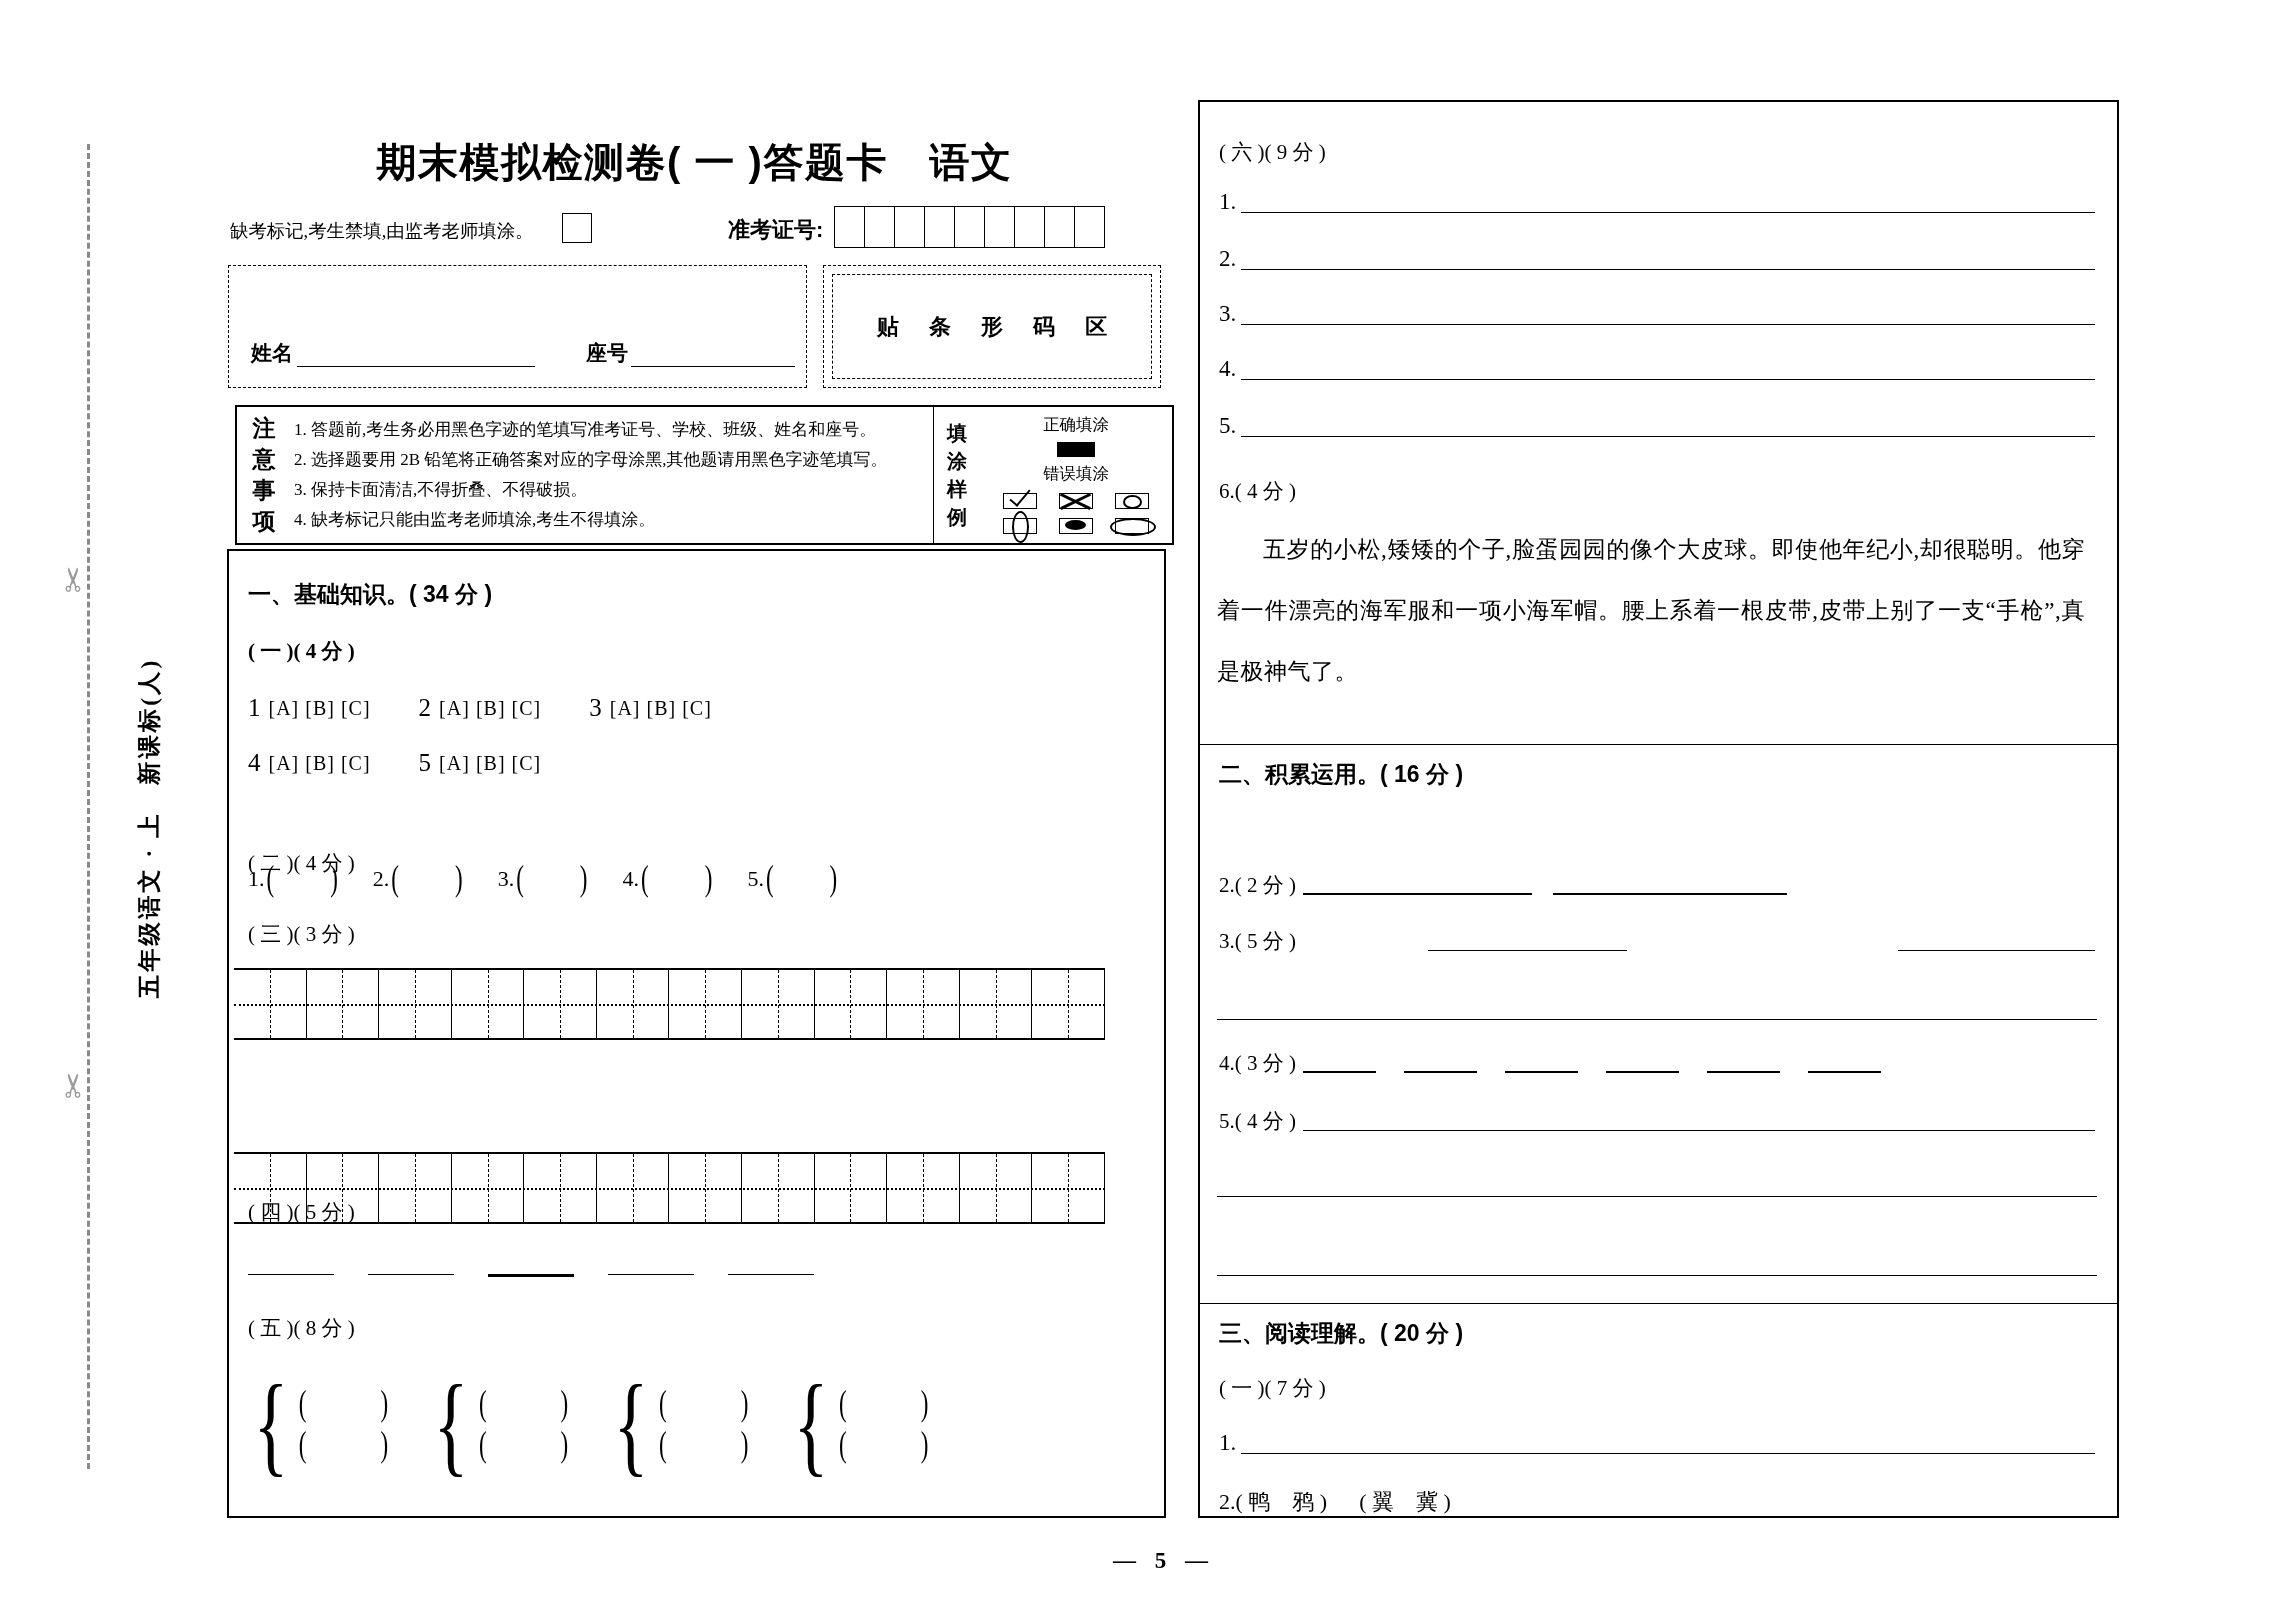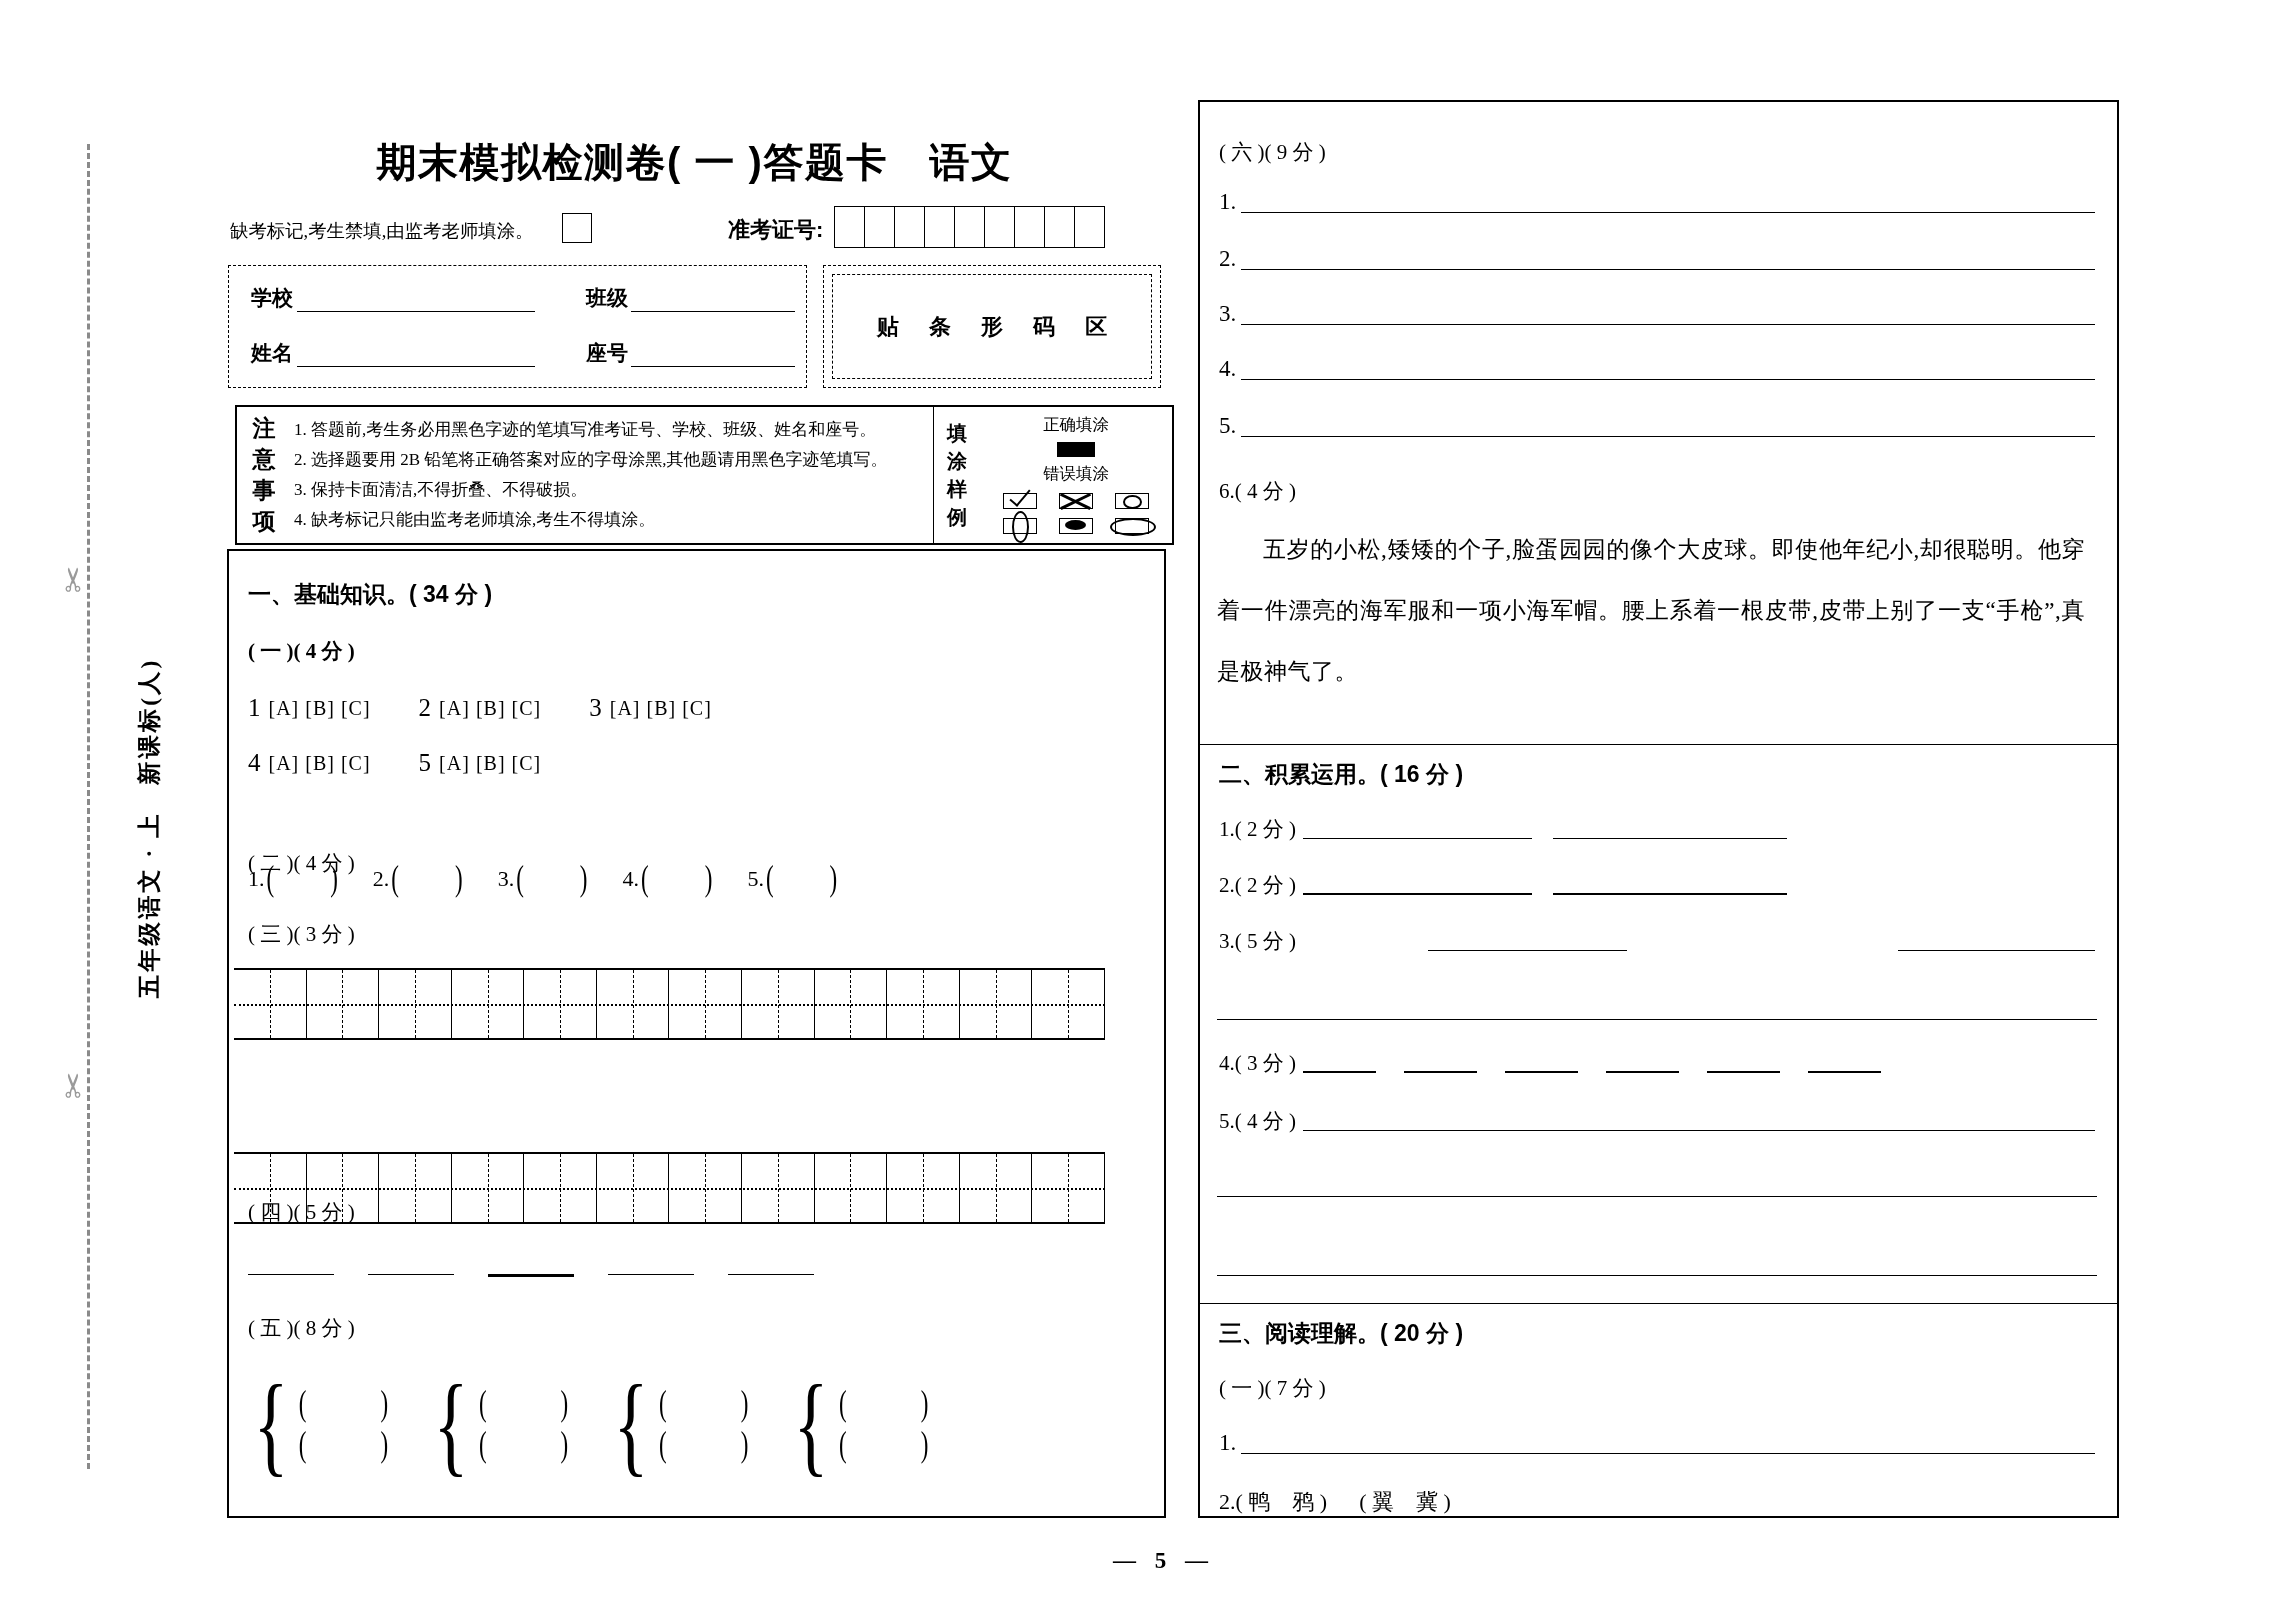--- a/index.html
+++ b/index.html
@@ -120,26 +120,20 @@
       <div class="examno-cell"></div>
       <div class="examno-cell"></div>
       <div class="examno-cell"></div>
       <div class="examno-cell"></div>
       <div class="examno-cell"></div>
       <div class="examno-cell"></div>
       <div class="examno-cell"></div>
     </div>
 
   <div class="abs info-box">
-    <div class="info-row" style="top:18px;">
-      <span class="info-label hei" style="left:22px;">学校</span>
-      <div class="info-rule" style="left:68px;width:238px;"></div>
-      <span class="info-label hei" style="left:357px;">班级</span>
-      <div class="info-rule" style="left:402px;width:164px;"></div>
-    </div>
     <div class="info-row" style="top:73px;">
       <span class="info-label hei" style="left:22px;">姓名</span>
       <div class="info-rule" style="left:68px;width:238px;"></div>
       <span class="info-label hei" style="left:357px;">座号</span>
       <div class="info-rule" style="left:402px;width:164px;"></div>
     </div>
   </div>
 
   <div class="abs barcode-box">
     <div class="barcode-inner hei">贴 条 形 码 区</div>
@@ -441,26 +435,20 @@
       <span class="rline-label song">5.</span>
       <div class="rline-rule"></div>
     </div>
 
     <div class="abs sub-label song" style="left:19px;top:375px;">6.( 4 分 )</div>
     <div class="passage song" style="top:417px;">五岁的小松,矮矮的个子,脸蛋园园的像个大皮球。即使他年纪小,却很聪明。他穿着一件漂亮的海军服和一项小海军帽。腰上系着一根皮带,皮带上别了一支“手枪”,真是极神气了。</div>
 
     <div class="rp-sep" style="top:642px;"></div>
     <div class="abs sec-title hei" style="left:19px;top:657px;">二、积累运用。( 16 分 )</div>
 
-    <div class="lab-row" style="top:711px;">
-      <span class="lab song">1.( 2 分 )</span>
-      <div class="rule" style="width:229px;"></div>
-      <div style="width:21px;"></div>
-      <div class="rule" style="width:234px;"></div>
-    </div>
     <div class="lab-row" style="top:767px;">
       <span class="lab song">2.( 2 分 )</span>
       <div class="rule th" style="width:229px;"></div>
       <div style="width:21px;"></div>
       <div class="rule th" style="width:234px;"></div>
     </div>
     <div class="lab-row" style="top:823px;justify-content:space-between;">
       <span class="lab song">3.( 5 分 )</span>
       <div class="rule" style="width:199px;border-bottom-width:1.5px;"></div>
       <div style="width:20px;"></div>

